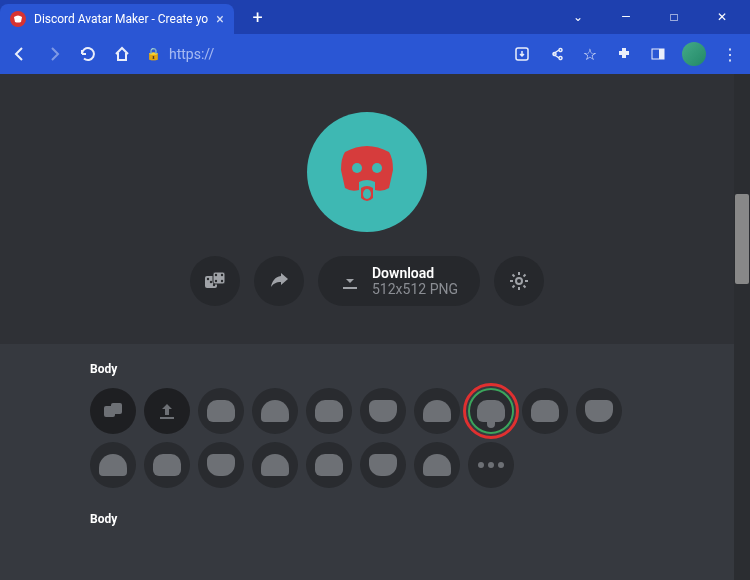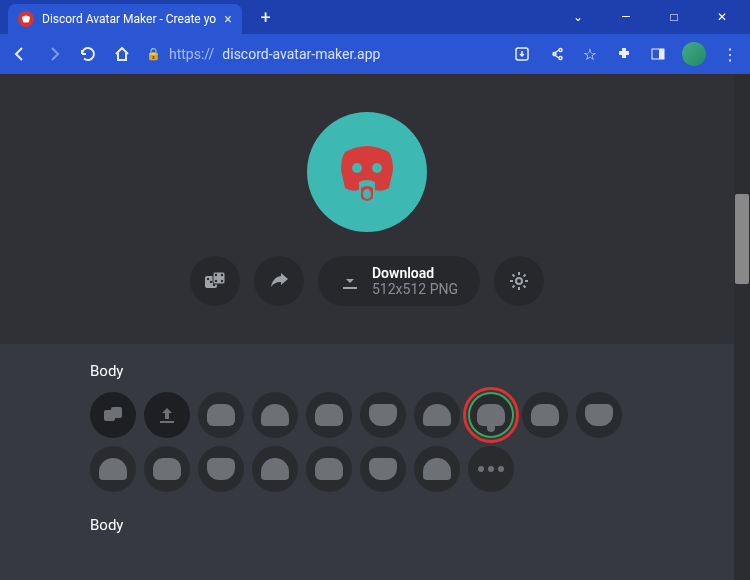--- a/index.html
+++ b/index.html
@@ -1,18 +1,18 @@
 <!DOCTYPE html>
 <html><head>
 <meta charset="utf-8">
 <style>
 *{margin:0;padding:0;box-sizing:border-box;font-family:-apple-system,BlinkMacSystemFont,"Segoe UI",Roboto,sans-serif}
 body{width:750px;height:580px;background:#1e40af;overflow:hidden}
 .titlebar{height:34px;background:#1e40af;display:flex;align-items:center;justify-content:space-between}
-.tabs{display:flex;align-items:center;height:100%;padding-left:8px}
+.tabs{display:flex;align-items:center;height:100%;}
 .tab{background:#2a56d4;color:#fff;height:30px;display:flex;align-items:center;padding:0 10px;border-radius:8px 8px 0 0;font-size:12px;gap:8px;margin-top:4px}
 .tab-favicon{width:16px;height:16px;background:#d63333;border-radius:50%;display:flex;align-items:center;justify-content:center}
 .tab-close{font-size:14px;opacity:.8}
 .newtab{color:#fff;font-size:18px;margin-left:10px;width:28px;height:28px;display:flex;align-items:center;justify-content:center}
 .win-controls{display:flex;gap:4px;padding-right:6px}
 .win-btn{width:44px;height:30px;display:flex;align-items:center;justify-content:center;color:#fff;font-size:12px}
 .addr{height:40px;background:#2a56d4;display:flex;align-items:center;padding:0 10px;gap:14px;color:#fff}
 .nav-icon{width:20px;height:20px;display:flex;align-items:center;justify-content:center;opacity:.9}
 .urlbar{flex:1;display:flex;align-items:center;gap:8px;color:#dbe4ff;font-size:14px}
 .urlbar .lock{font-size:12px}
@@ -24,21 +24,21 @@
 .scrollbar-thumb{width:14px;height:90px;background:#888;border-radius:2px;margin:120px auto 0}
 .hero{height:270px;background:#2f3136;display:flex;flex-direction:column;align-items:center;justify-content:center;gap:24px}
 .avatar{width:120px;height:120px;border-radius:50%;background:#3eb8b3;display:flex;align-items:center;justify-content:center}
 .action-row{display:flex;gap:14px;align-items:center}
 .circ-btn{width:50px;height:50px;border-radius:50%;background:#26282c;display:flex;align-items:center;justify-content:center;color:#a0a3a8}
 .dl-btn{height:50px;border-radius:25px;background:#26282c;display:flex;align-items:center;padding:0 22px;gap:12px;color:#fff}
 .dl-text{display:flex;flex-direction:column}
 .dl-title{font-size:14px;font-weight:600}
 .dl-sub{font-size:14px;color:#8a8d93}
 .section{padding:18px 90px}
-.section-title{color:#fff;font-weight:400;font-size:15px;margin-bottom:12px}
+.section-title{color:#fff;font-weight:700;font-size:12px;margin-bottom:12px}
 .grid{display:flex;flex-wrap:wrap;gap:8px}
 .item{width:46px;height:46px;border-radius:50%;background:#292b2f;display:flex;align-items:center;justify-content:center;color:#6d7075;position:relative}
 .item.dark{background:#1e1f22}
 .item.selected{border:2px solid #3ba55c}
 .item.highlighted{outline:3px solid #e03030;outline-offset:2px;border-radius:50%}
 .blob{width:28px;height:22px;background:#6d7075;border-radius:10px 10px 6px 6px}
 .blob.v2{border-radius:14px 14px 4px 4px}
 .blob.v3{border-radius:6px 6px 12px 12px}
 .blob.tongue{position:relative}
 .blob.tongue::after{content:"";position:absolute;bottom:-6px;left:10px;width:8px;height:10px;background:#6d7075;border-radius:0 0 6px 6px}
@@ -87,21 +87,20 @@
       </svg>
   </div>
   <div class="nav-icon">
     <svg width="18" height="18" viewBox="0 0 18 18">
         <path d="M3 9 L9 3 L15 9 M5 8v7h8V8" stroke="#fff" stroke-width="2" fill="none"></path>
       </svg>
   </div>
   <div class="urlbar">
     <span class="lock">🔒</span>
     <span style="opacity:.7">https://</span>
-      <span>discord-avatar-maker.app</span>
   </div>
   <div class="addr-right">
     <div class="nav-icon">
         <svg width="18" height="18" viewBox="0 0 18 18">
           <rect x="3" y="3" width="12" height="12" rx="2" stroke="#fff" stroke-width="1.5" fill="none"></rect>
           <path d="M9 6v5M7 9l2 2 2-2" stroke="#fff" stroke-width="1.5" fill="none"></path>
         </svg>
       </div>
     <div class="nav-icon">
         <svg width="18" height="18" viewBox="0 0 18 18">

